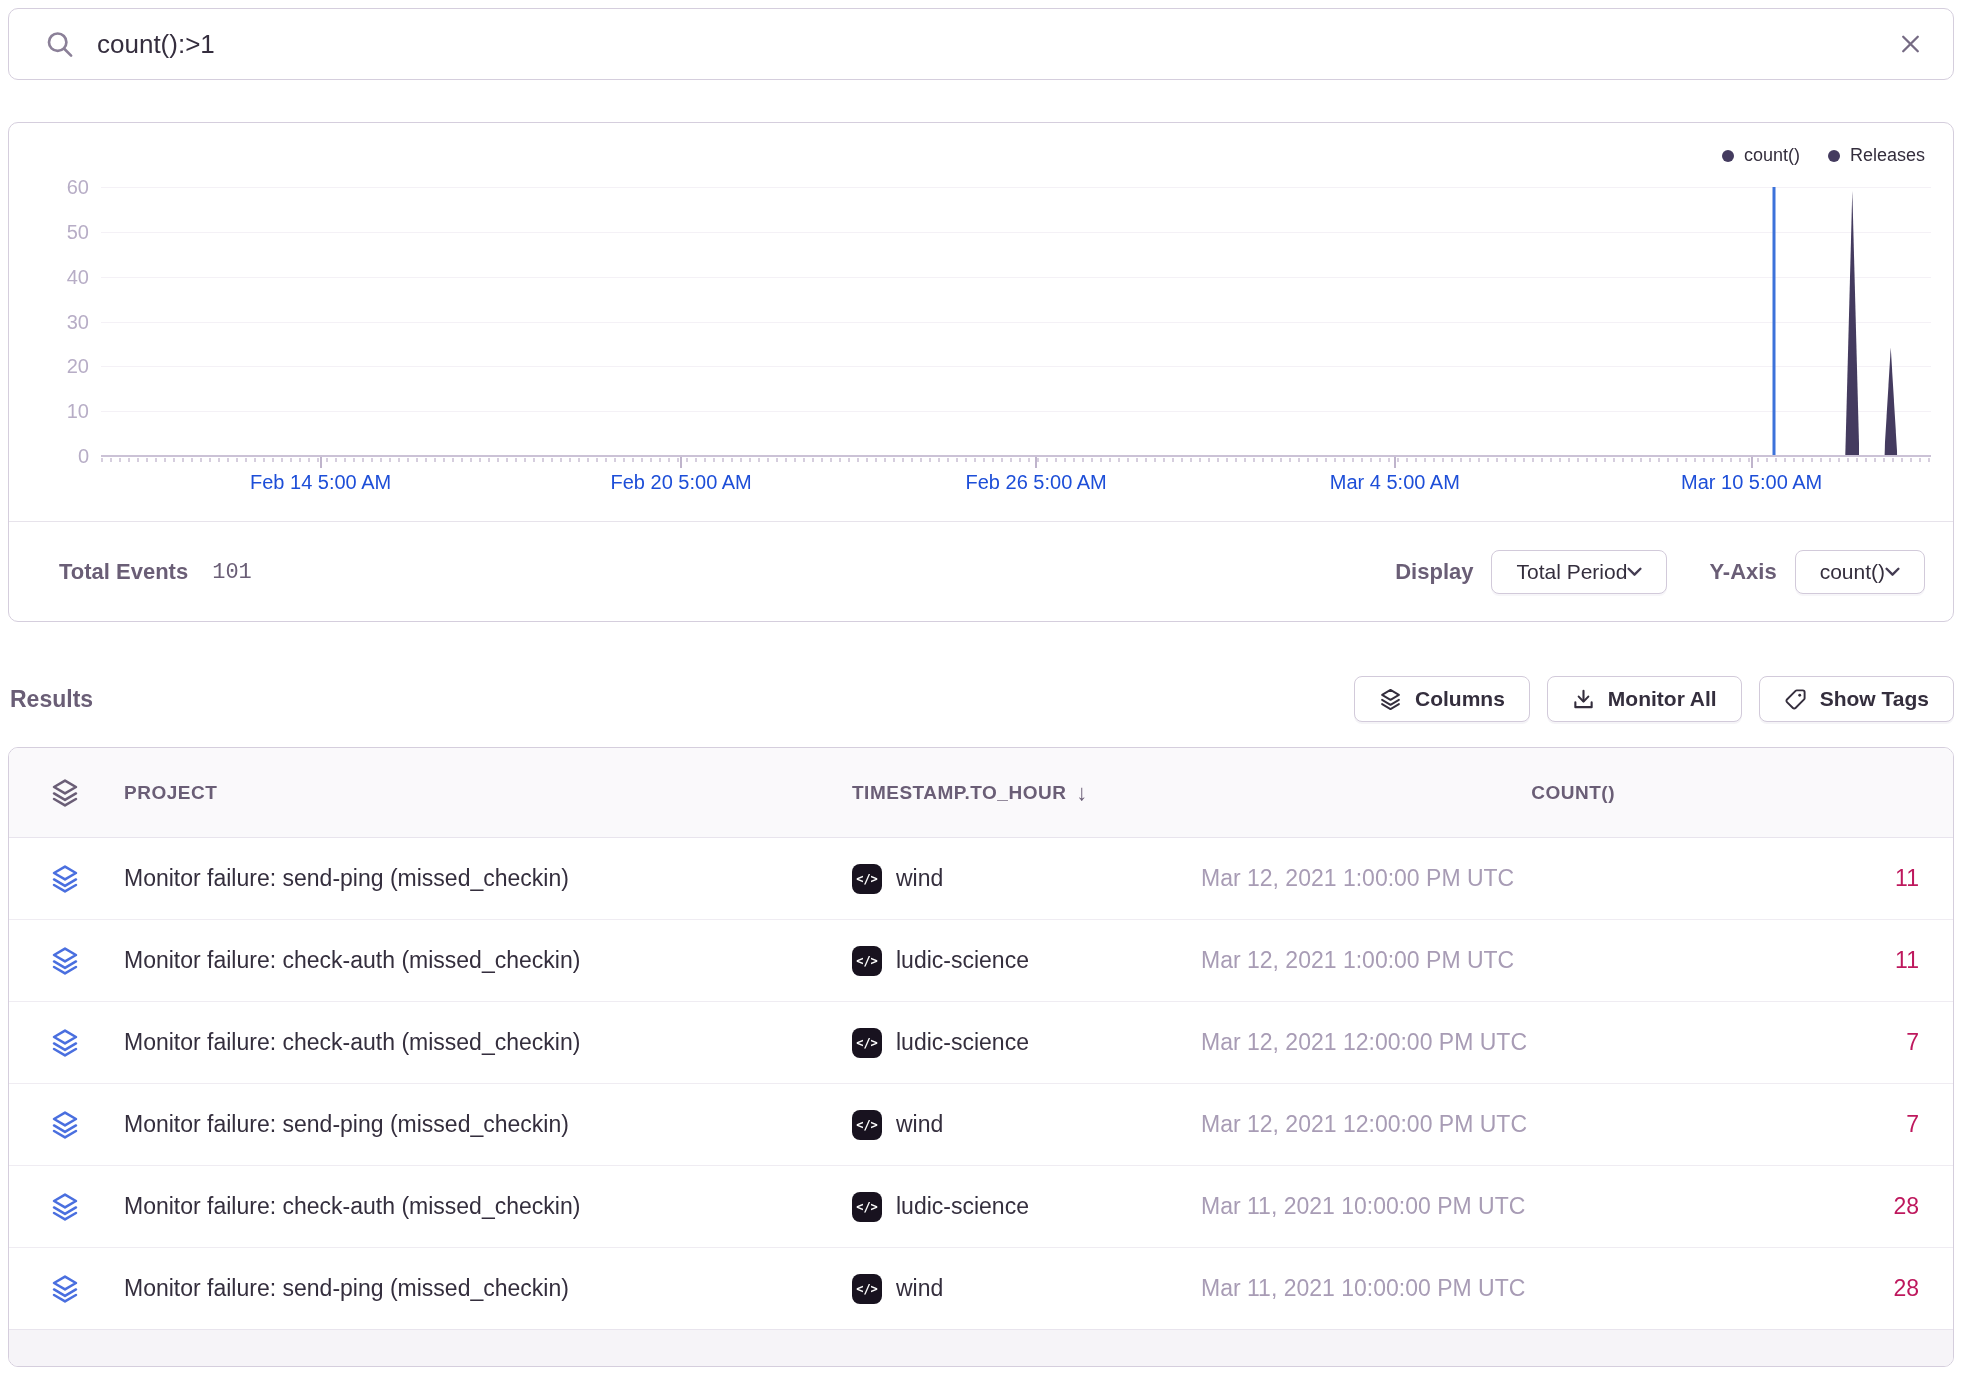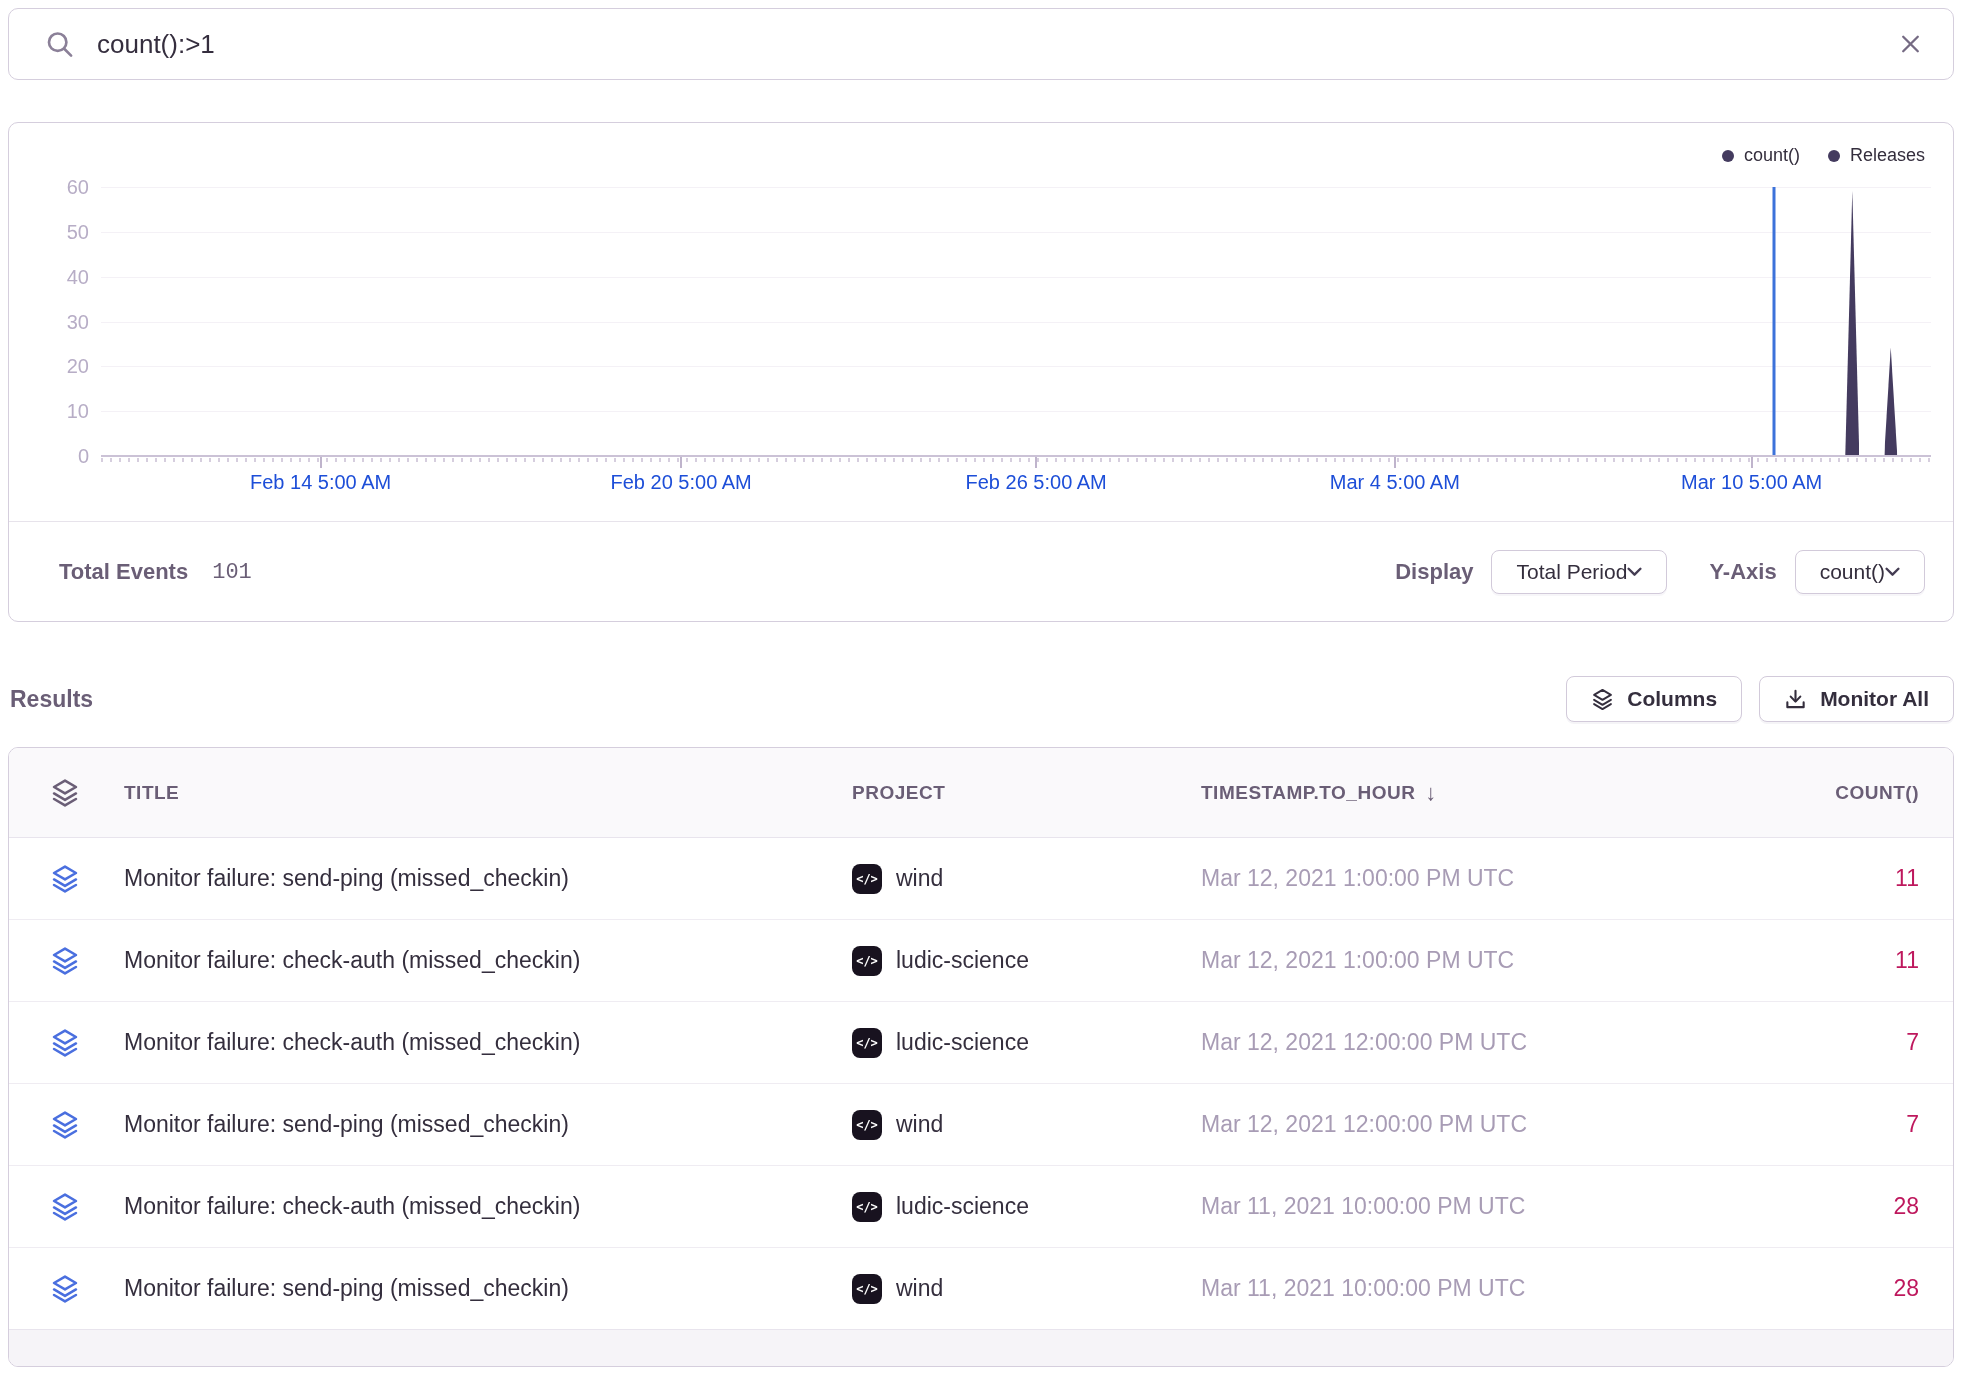--- a/index.html
+++ b/index.html
@@ -192,31 +192,36 @@
           <use href="#sym-stack"></use>
         </svg>
       <span>Columns</span>
     </button>
     <button class="act-btn">
       <svg>
           <use href="#sym-download"></use>
         </svg>
       <span>Monitor All</span>
     </button>
+    <button class="act-btn">
+      <svg>
+          <use href="#sym-tag"></use>
+        </svg>
+      <span>Show Tags</span>
+    </button>
   </div>
 </div>
 
 <div class="panel" id="table-panel">
   <div class="tgrid" id="thead">
     <div class="icon-cell">
       <svg class="stack-icon stack-gray">
           <use href="#sym-stack"></use>
         </svg>
     </div>
-    <div>TITLE</div>
     <div>PROJECT</div>
     <div class="th-ts">
       <span>TIMESTAMP.TO_HOUR</span>
       <span class="sort-arrow">↓</span>
     </div>
     <div class="th-count">COUNT()</div>
   </div>
   <div id="tbody">
   <div class="tgrid trow">
     <div class="icon-cell">

